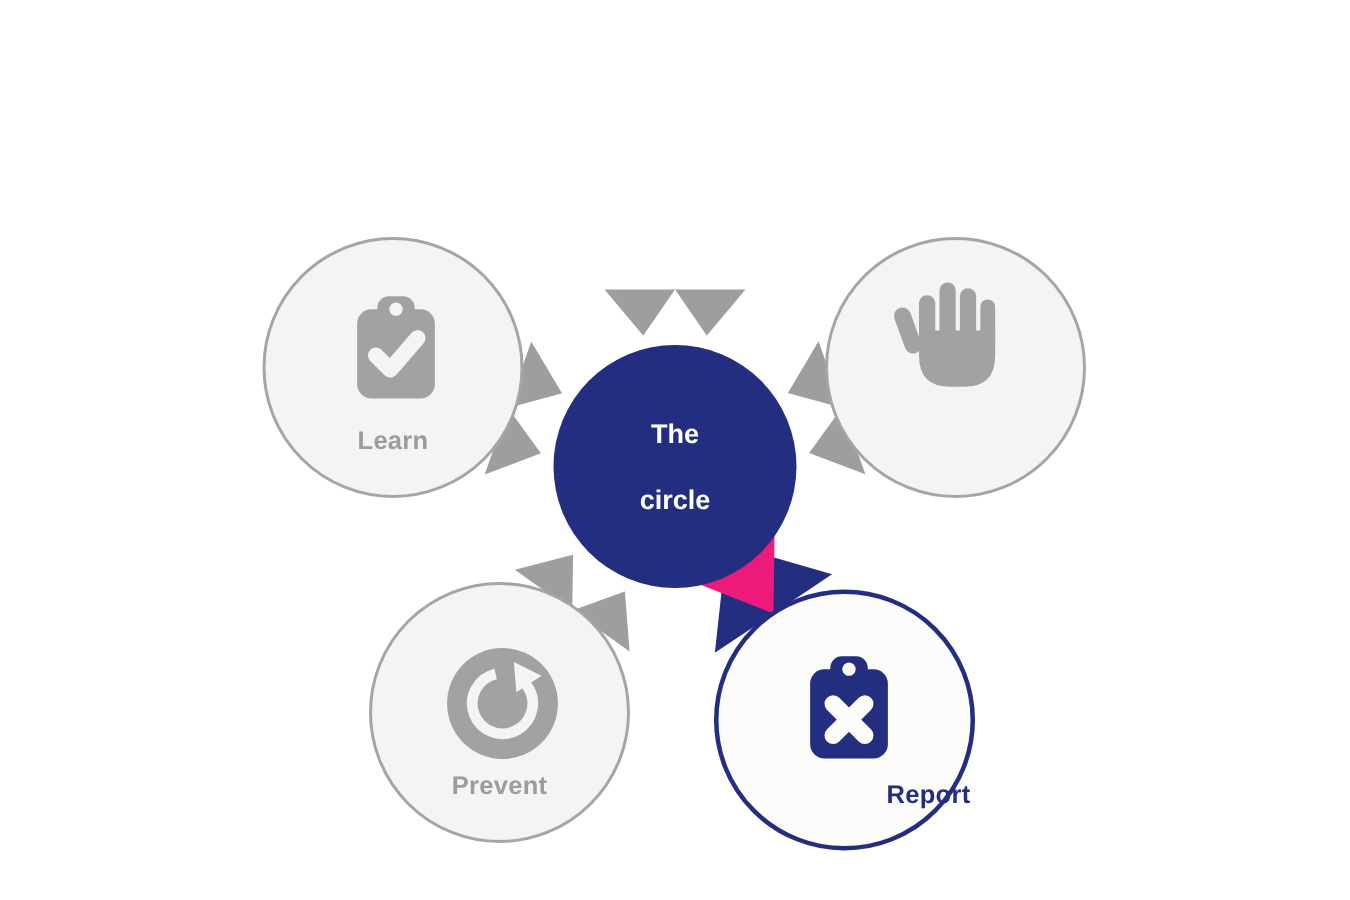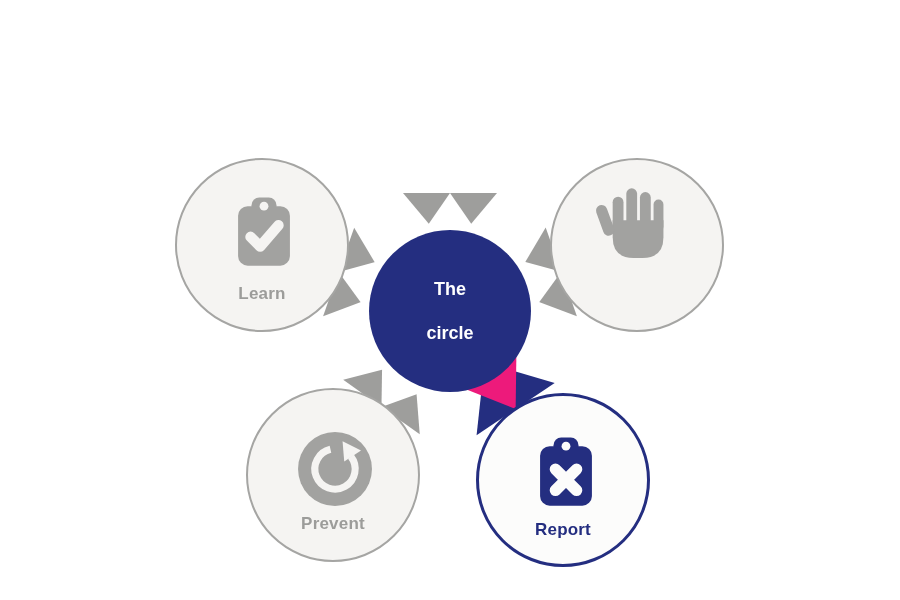--- a/index.html
+++ b/index.html
@@ -24,21 +24,21 @@
   }
   .node .icon{position:absolute;}
   .icon-gray{fill:var(--icon_gray,#a2a2a0);}
   .icon-gray-stroke{stroke:var(--icon_gray,#a2a2a0);}
   .icon-navy{fill:var(--navy,#242e80);}
   .label{
     position:absolute;left:0;top:124px;width:100%;text-align:center;
     font-weight:bold;font-size:17px;letter-spacing:.2px;
     color:var(--label_gray,#9c9c9a);
   }
-  .node.active .label{color:var(--navy,#242e80);}
+  .node.active .label{color:var(--navy,#242e80);text-align:right;}
   .hub{
     position:absolute;left:369px;top:230px;width:162px;height:162px;border-radius:50%;
     background:var(--navy,#242e80);
     display:flex;flex-direction:column;align-items:center;justify-content:center;
     text-align:center;color:#ffffff;font-weight:bold;font-size:18px;line-height:24px;gap:20px;
   }
   .hub span{display:block;}
 </style>
 </head>
 <body>

